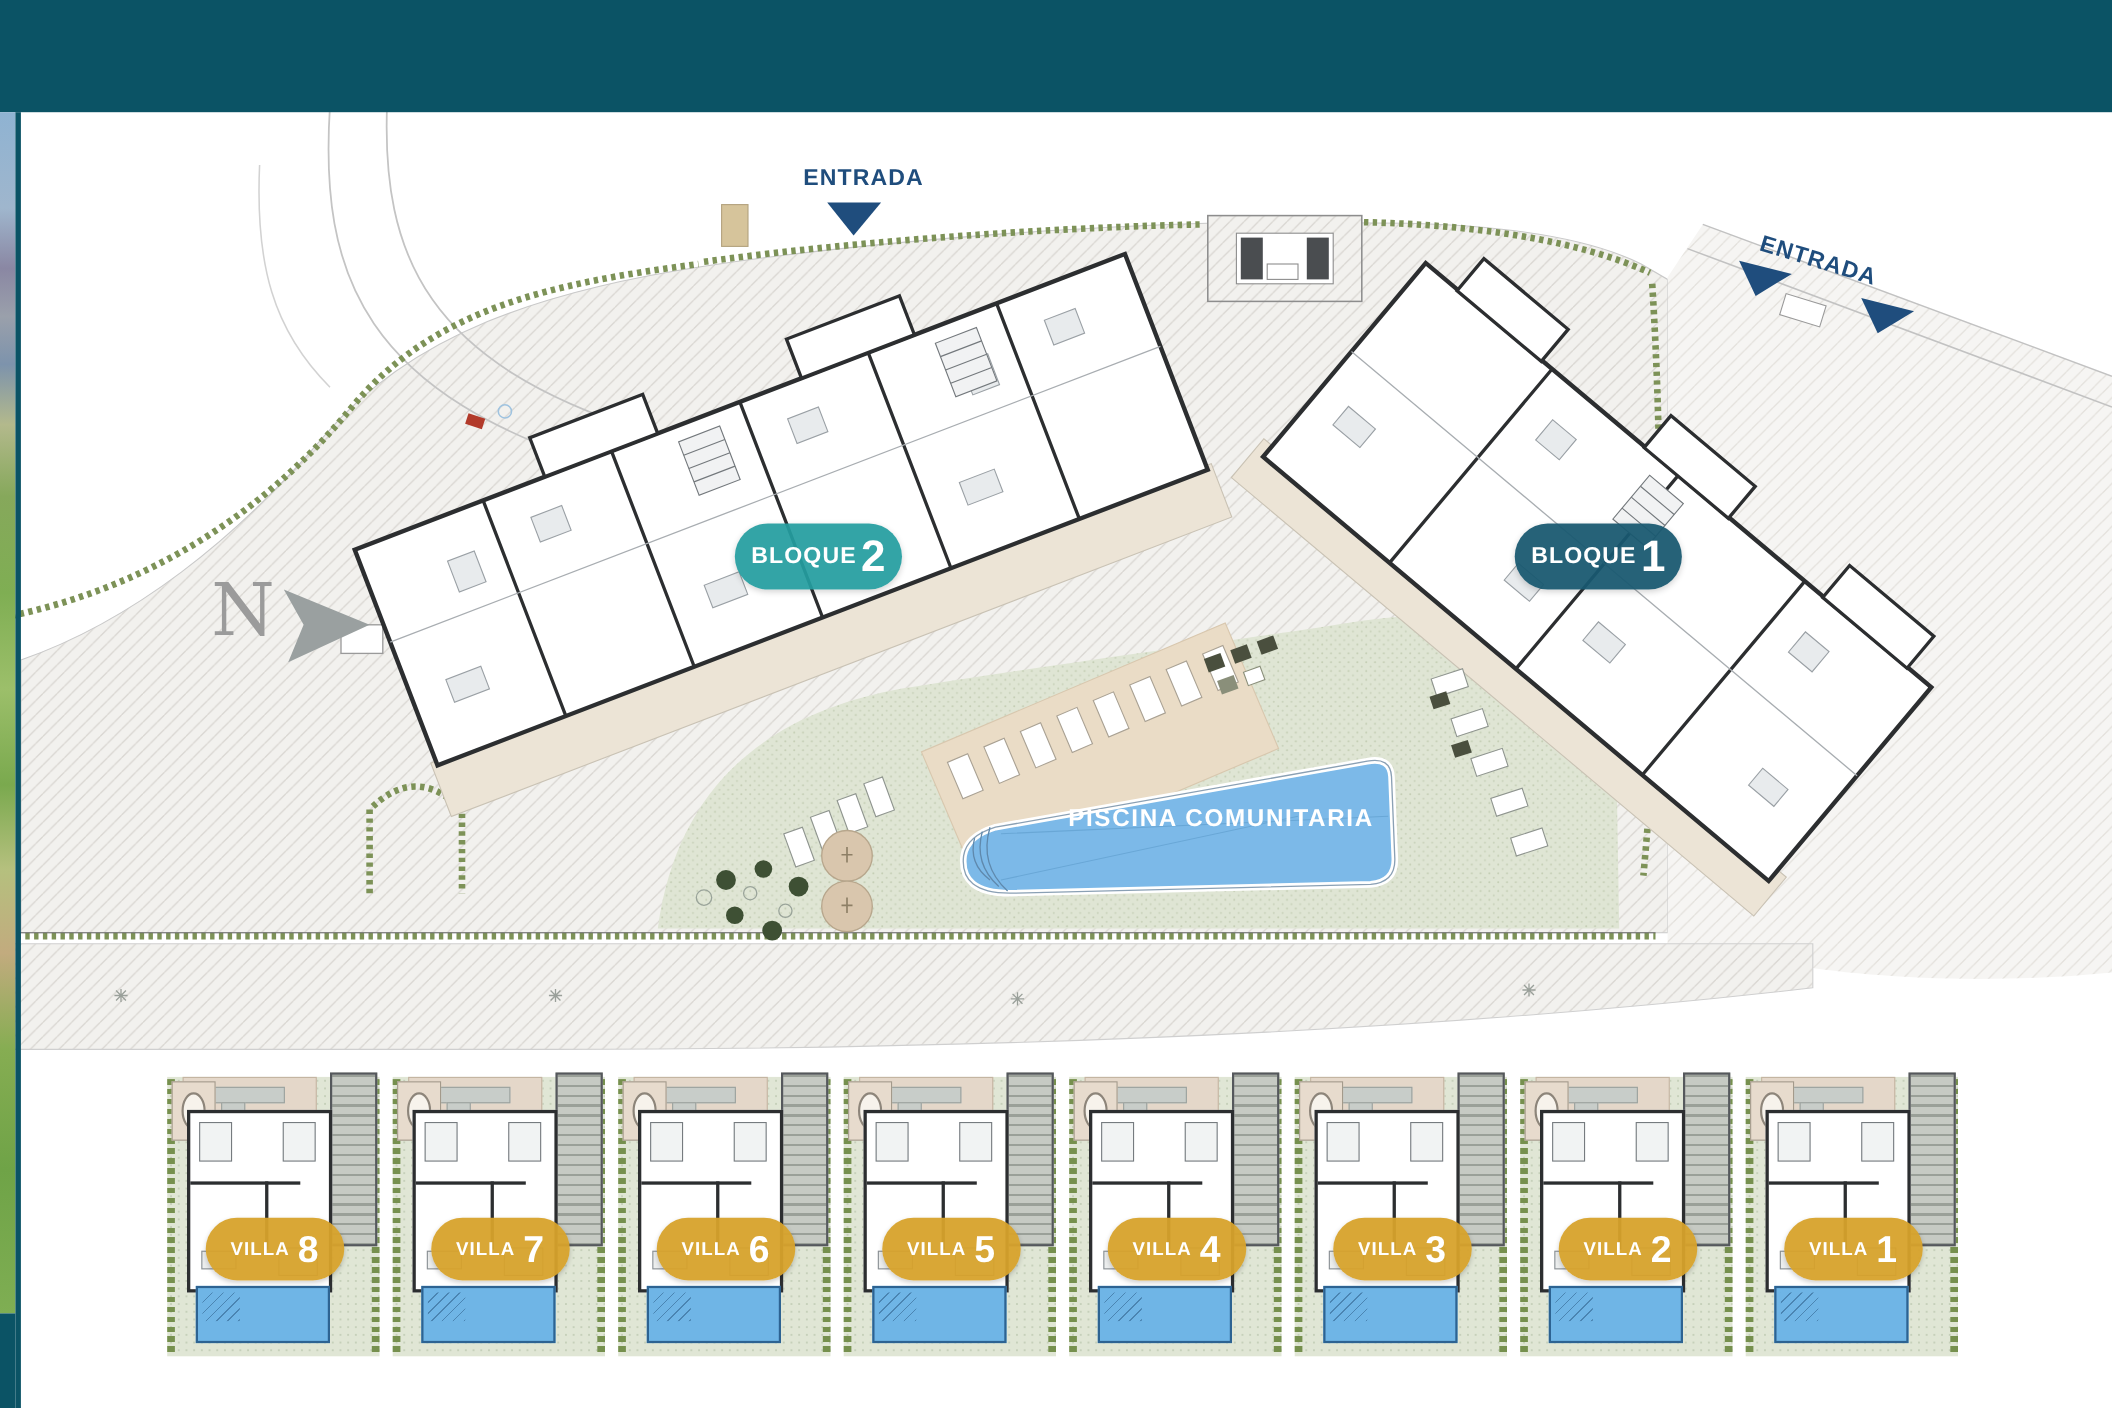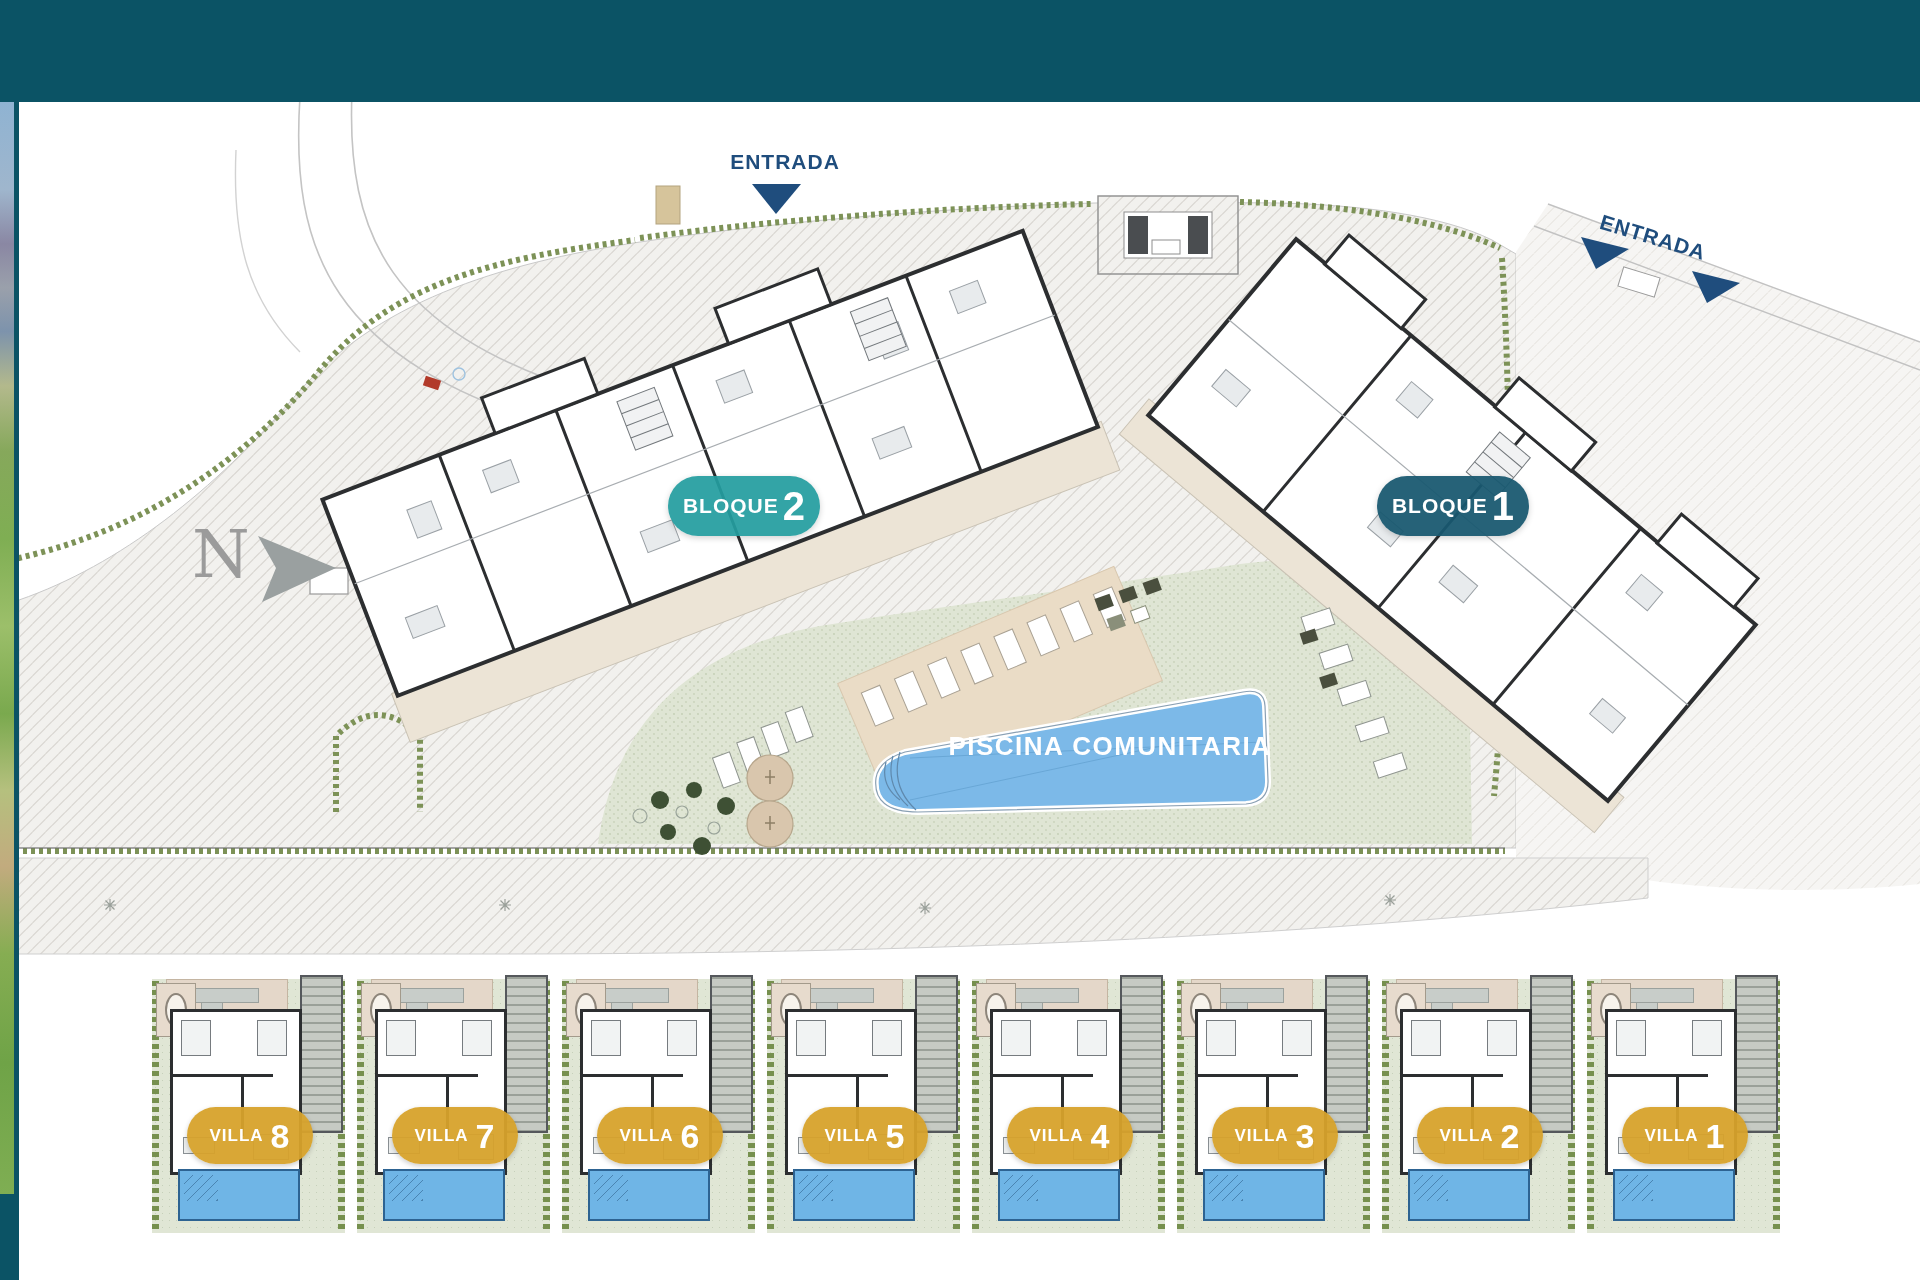--- a/index.html
+++ b/index.html
@@ -22,21 +22,21 @@
   #entrada-2{transform:rotate(17deg);transform-origin:left top;}
   .badge{display:flex;align-items:center;justify-content:center;gap:4px;color:#ffffff;
          box-shadow:0 2px 6px rgba(0,0,0,.18);}
   .badge .b-label{font-weight:bold;font-size:21px;letter-spacing:1px;}
   .badge .b-num{font-weight:bold;font-size:40px;line-height:1;}
   #badge-bloque2{left:668px;top:476px;width:152px;height:60px;border-radius:30px;
                  background:rgba(35,157,159,.93);}
   #badge-bloque1{left:1377px;top:476px;width:152px;height:60px;border-radius:30px;
                  background:rgba(24,88,112,.94);}
   #pool-label{left:940px;top:731px;width:340px;text-align:center;color:#ffffff;
-              font-weight:bold;font-size:26px;letter-spacing:1.5px;}
+              font-weight:bold;font-size:22px;letter-spacing:1.5px;}
   #golf-label{left:800px;top:1243px;width:380px;text-align:center;color:#b9c4b4;
               font-size:28px;letter-spacing:6px;}
   #north-n{left:192px;top:516px;font-family:"DejaVu Serif",serif;font-size:66px;color:#9b9b9b;}
 
   
   #villas-row{left:150px;top:975px;width:1644px;height:265px;}
   .villa{position:absolute;top:0;width:199px;height:262px;}
   .v-plot{position:absolute;left:2px;top:4px;right:4px;bottom:4px;background:#e0e6d5;
     background-image:radial-gradient(#c6d0ba 0.8px,transparent 0.9px);background-size:7px 7px;}
   .v-hedge{position:absolute;top:6px;bottom:6px;width:7px;

